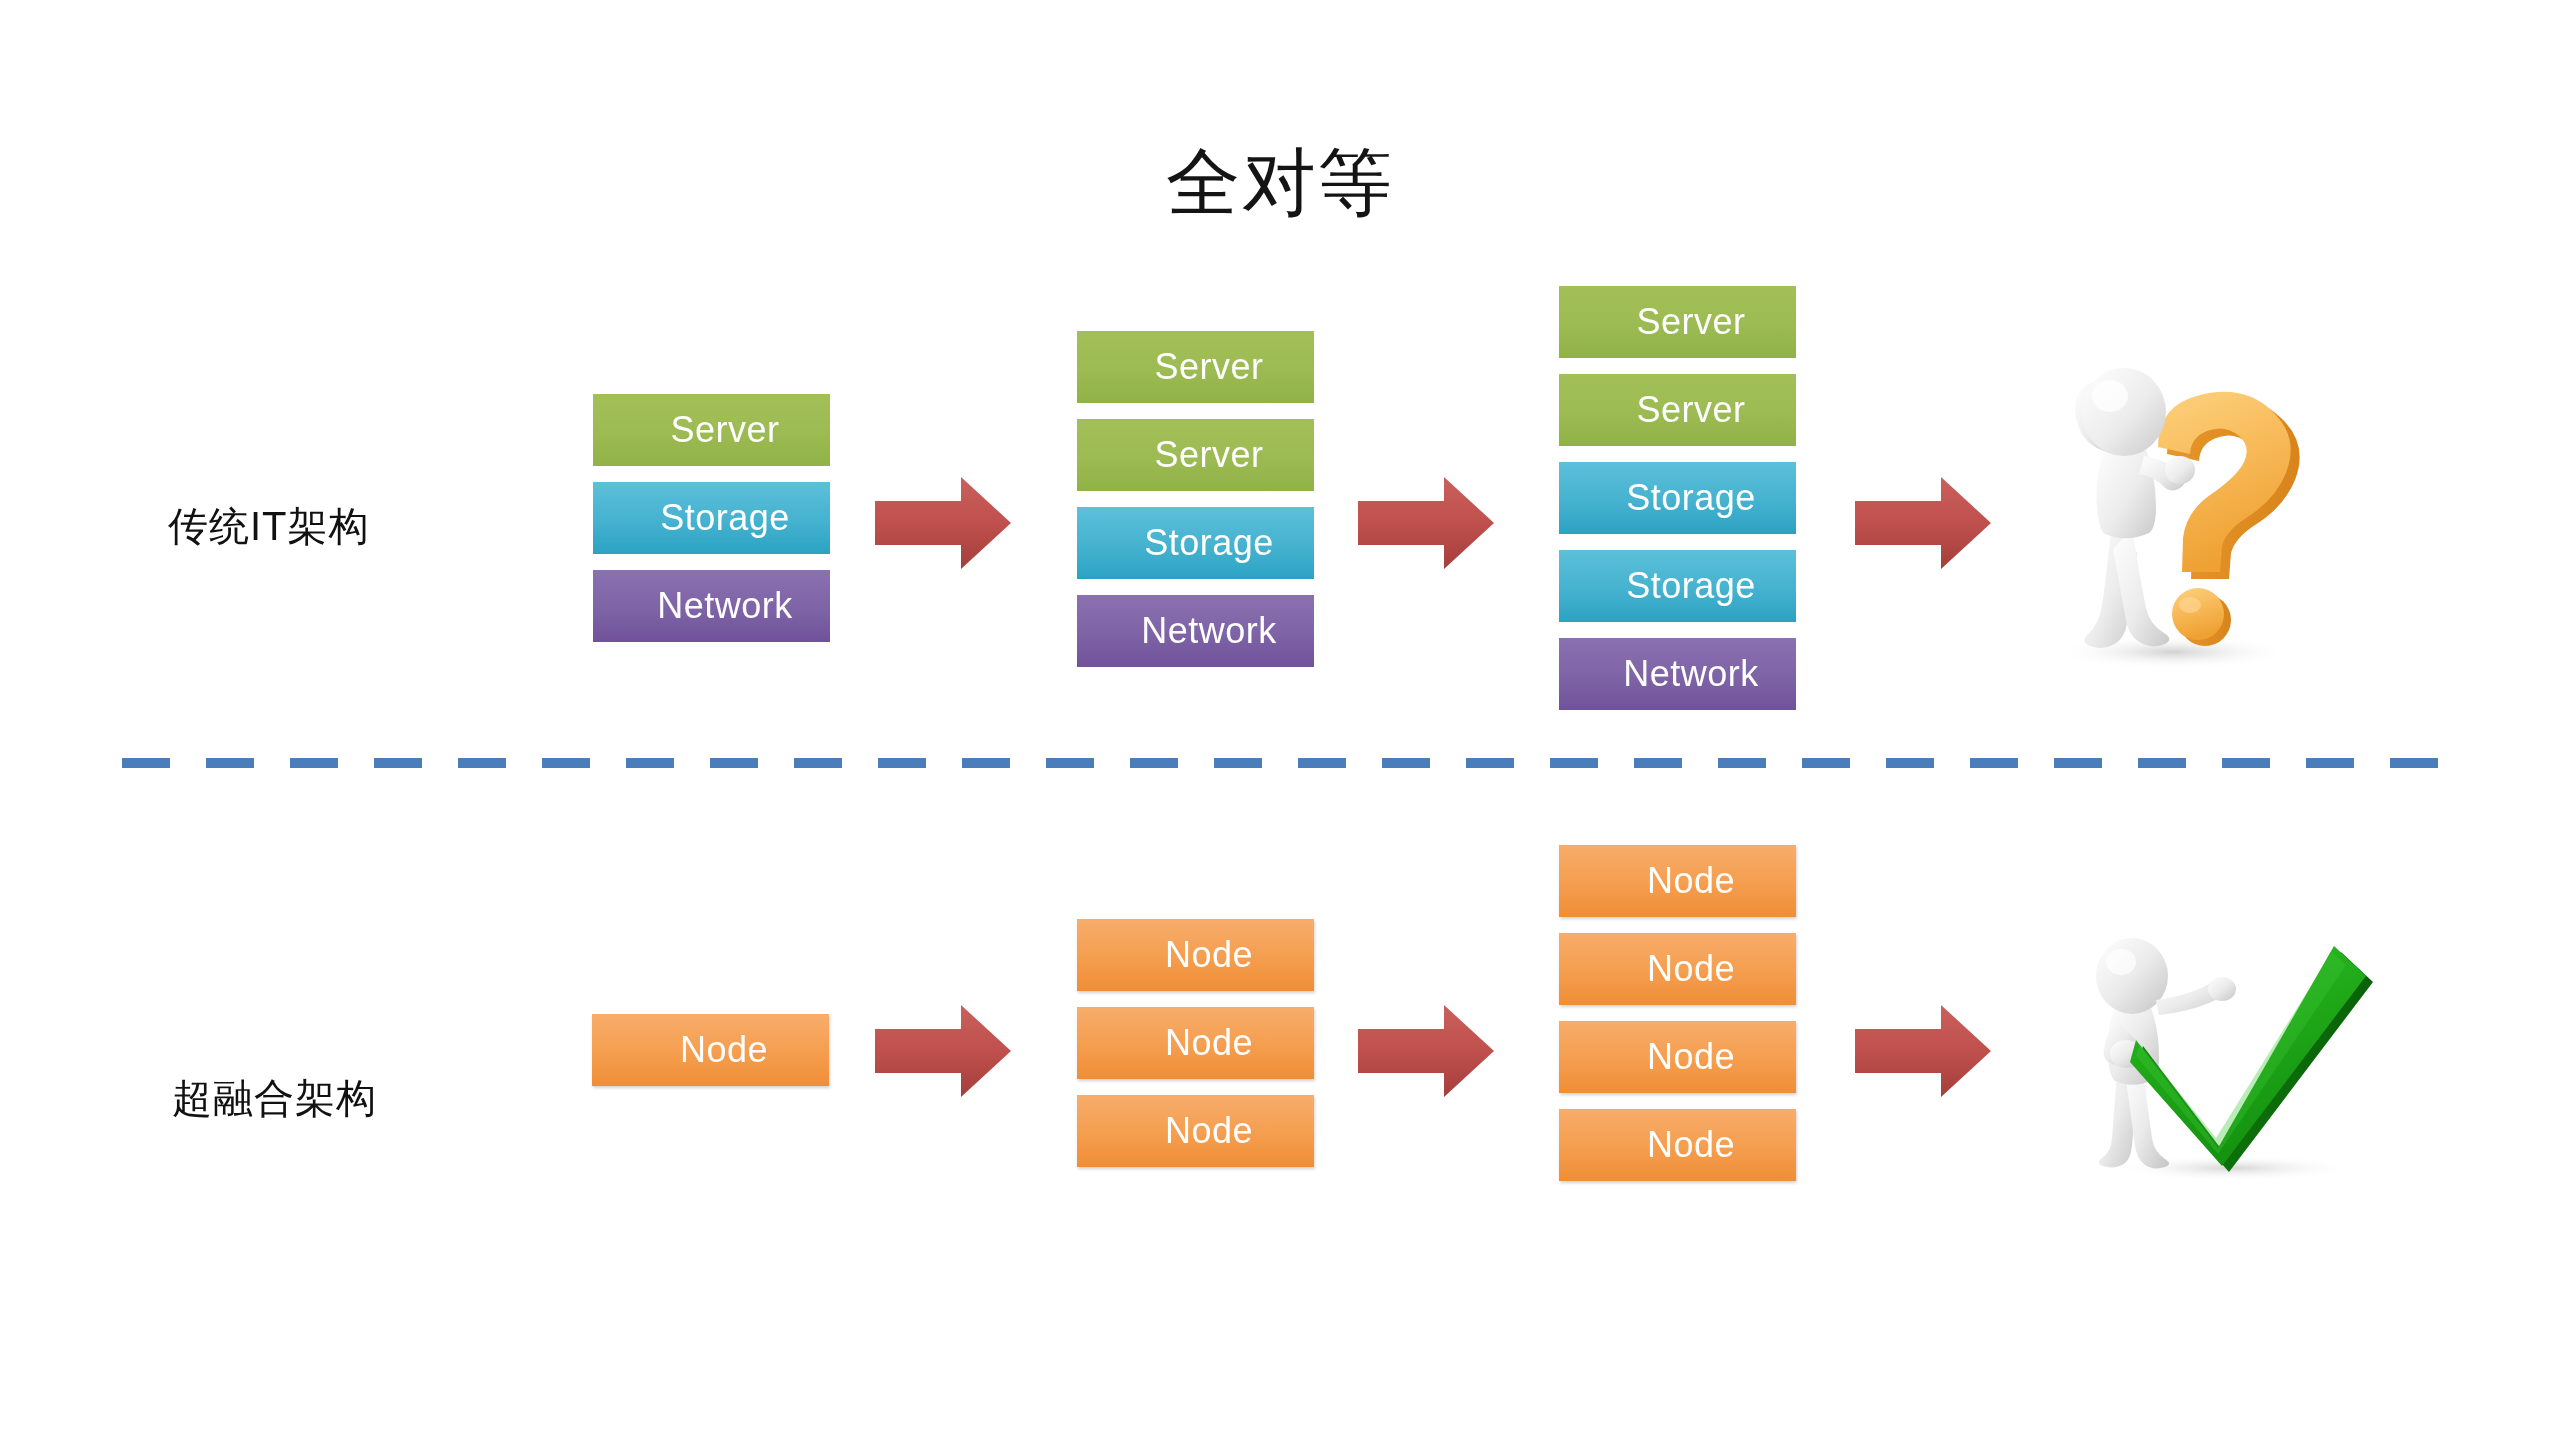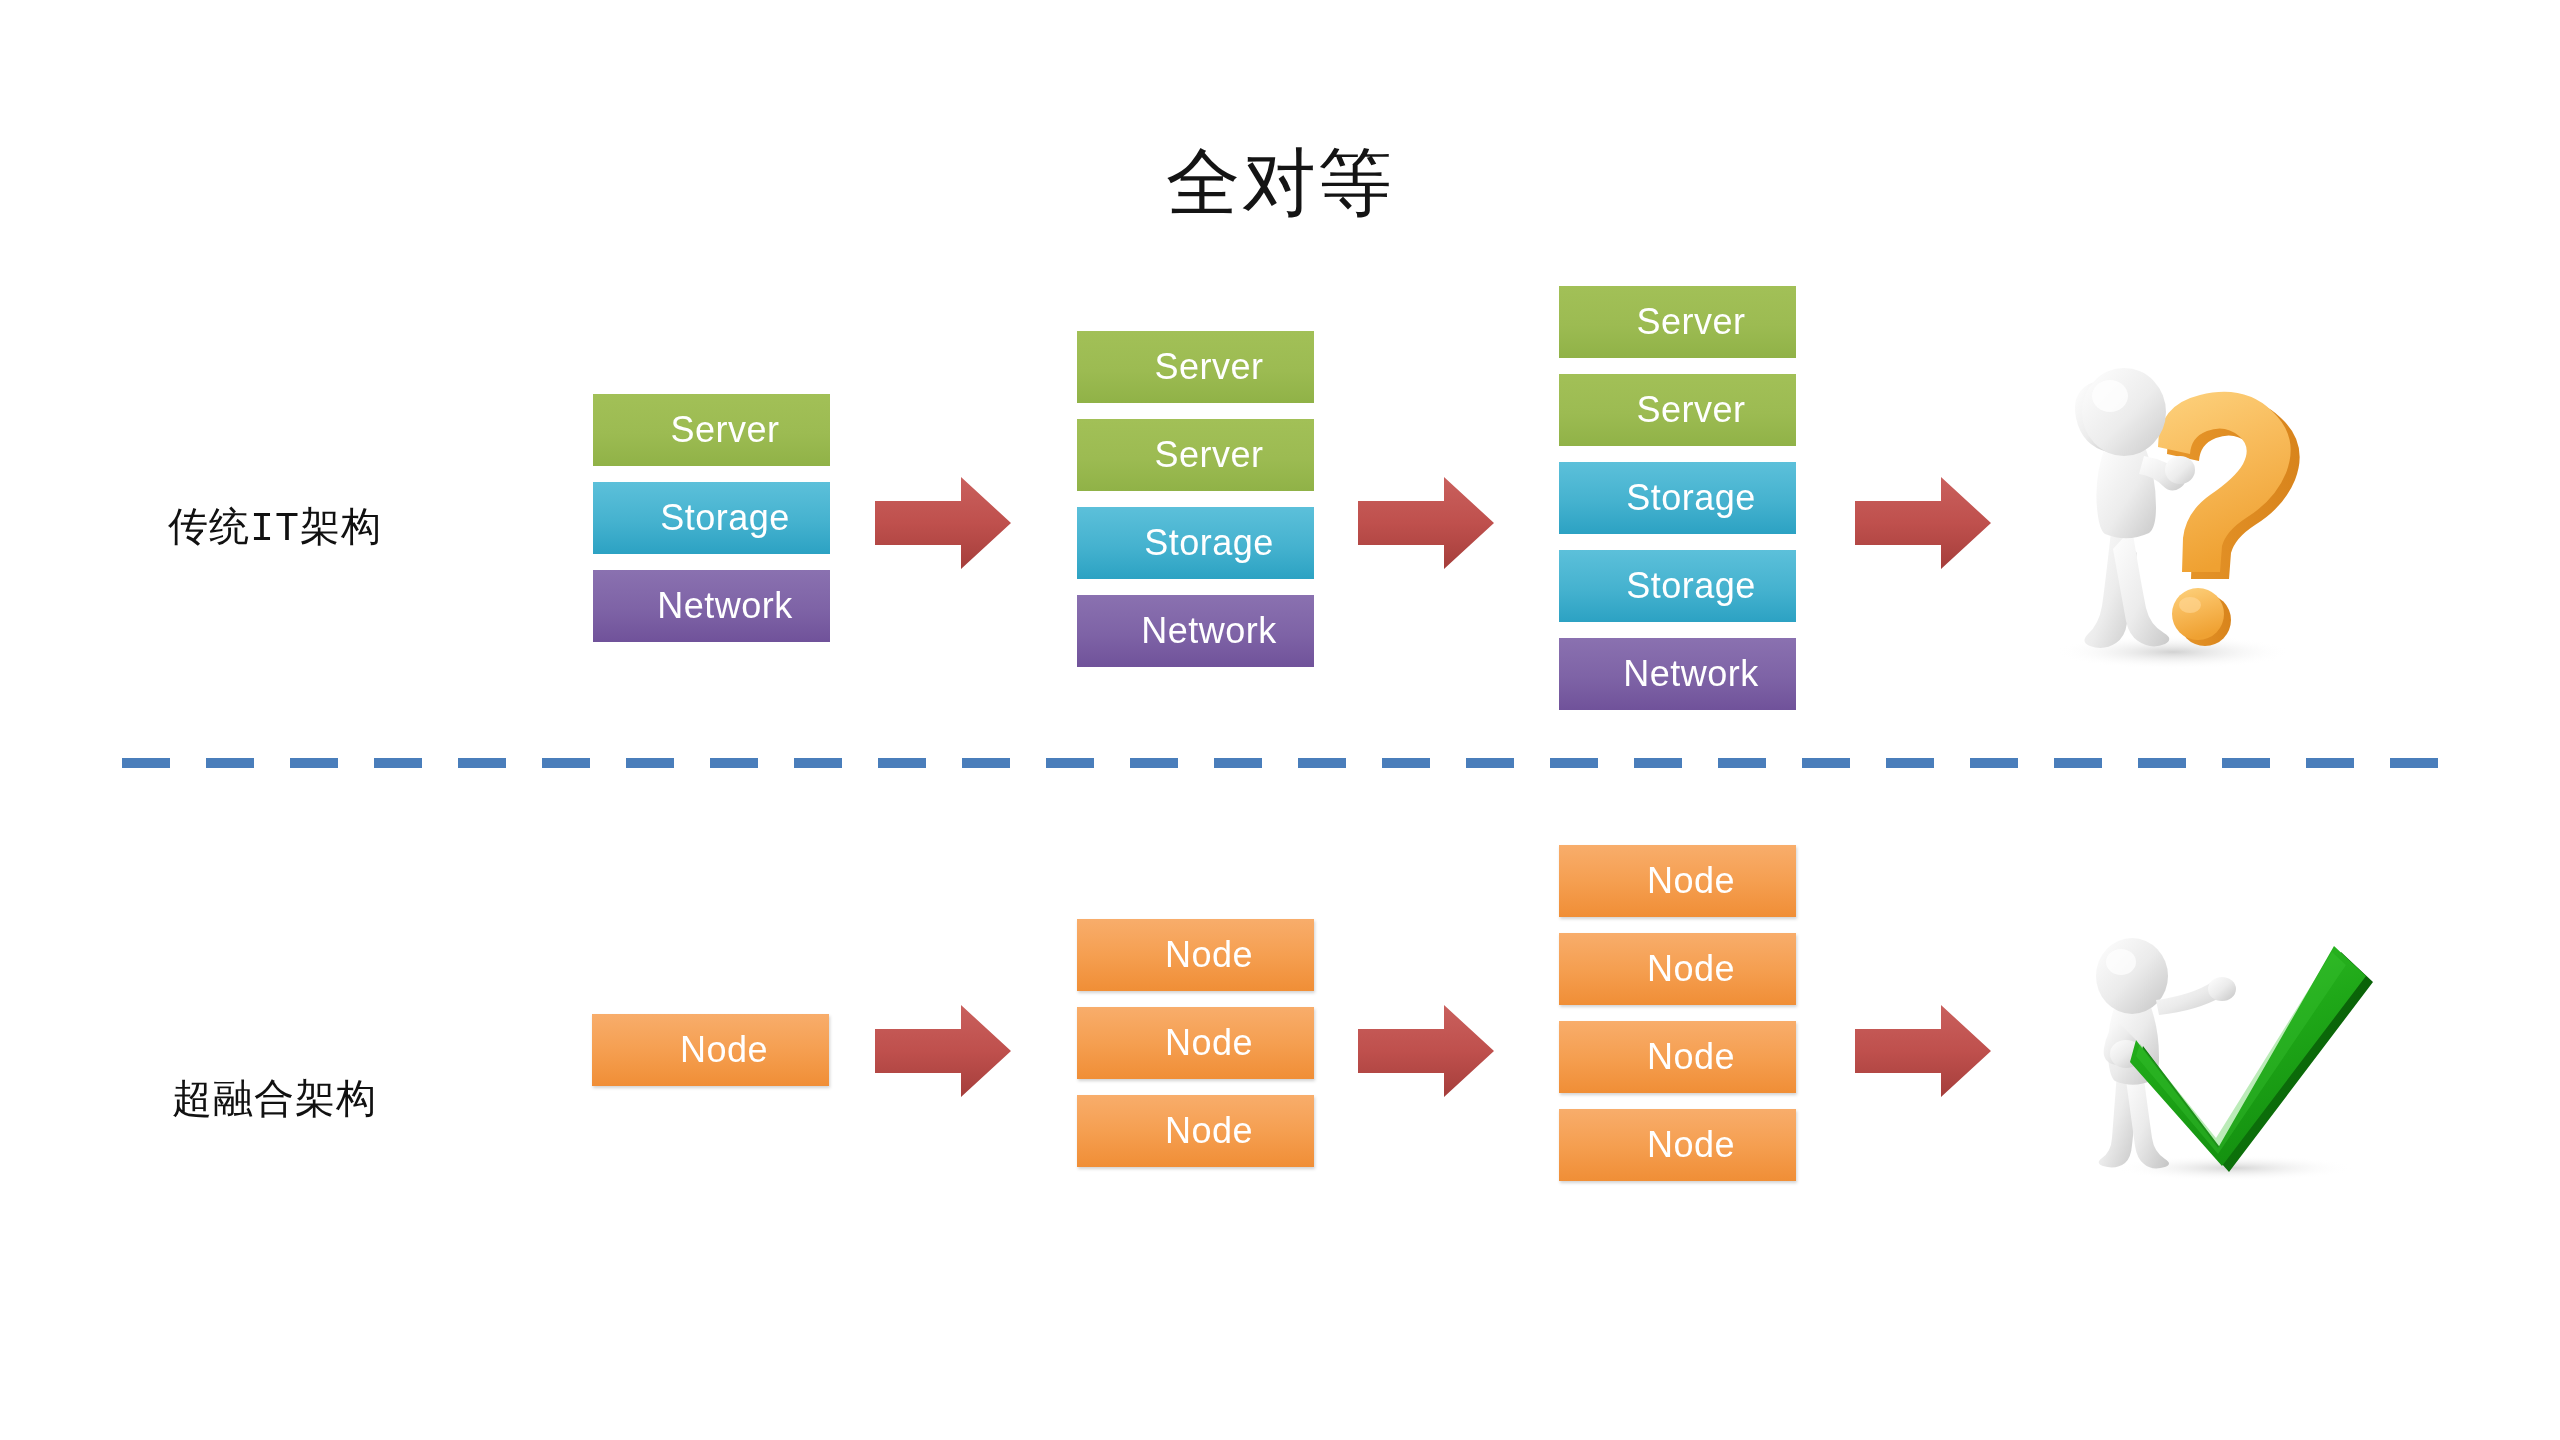--- a/index.html
+++ b/index.html
@@ -32,21 +32,21 @@
 
   
   .row-label {
     position: absolute;
     font-size: 40px;
     color: #111111;
     font-family: "Liberation Sans", "DejaVu Sans", sans-serif;
     white-space: nowrap;
     letter-spacing: 1px;
   }
-  #label-traditional { left: 168px; top: 499px; font-family: Liberation Mono, monospace; }
+  #label-traditional { left: 168px; top: 499px; }
   #label-hci        { left: 172px; top: 1071px; }
 
   
   .stack {
     position: absolute;
     display: flex;
     flex-direction: column;
   }
   .box {
     width: 237px;

